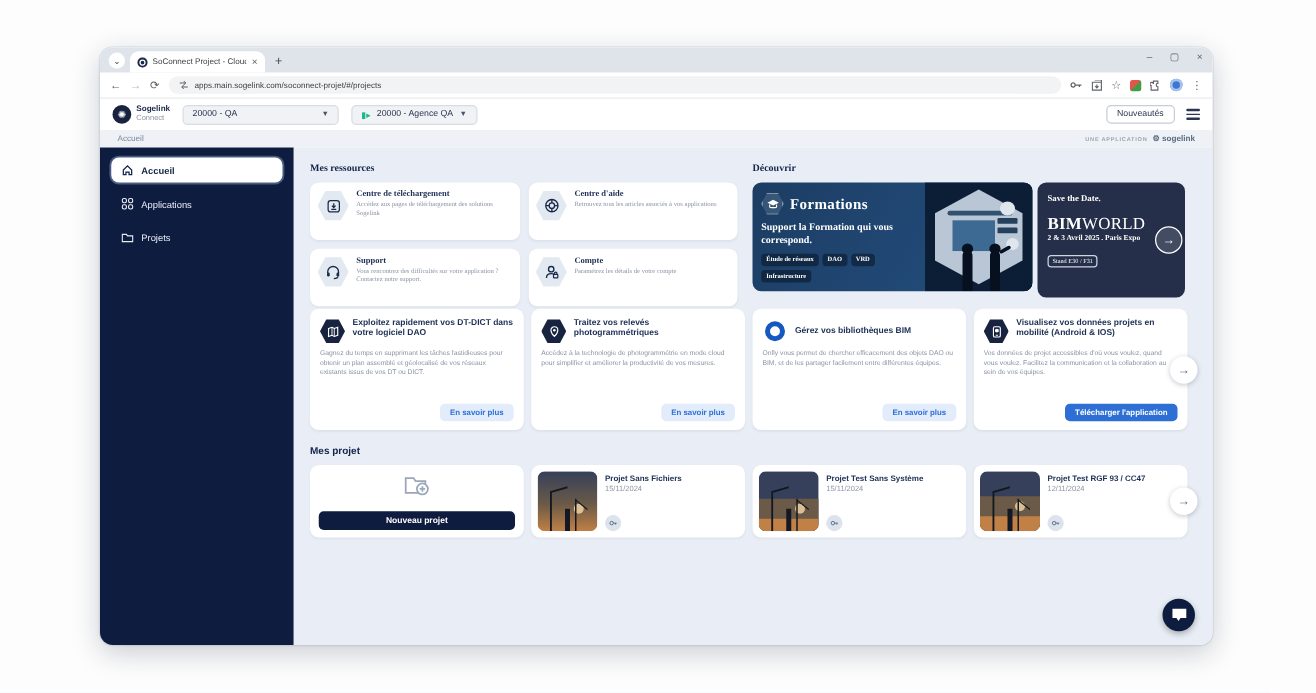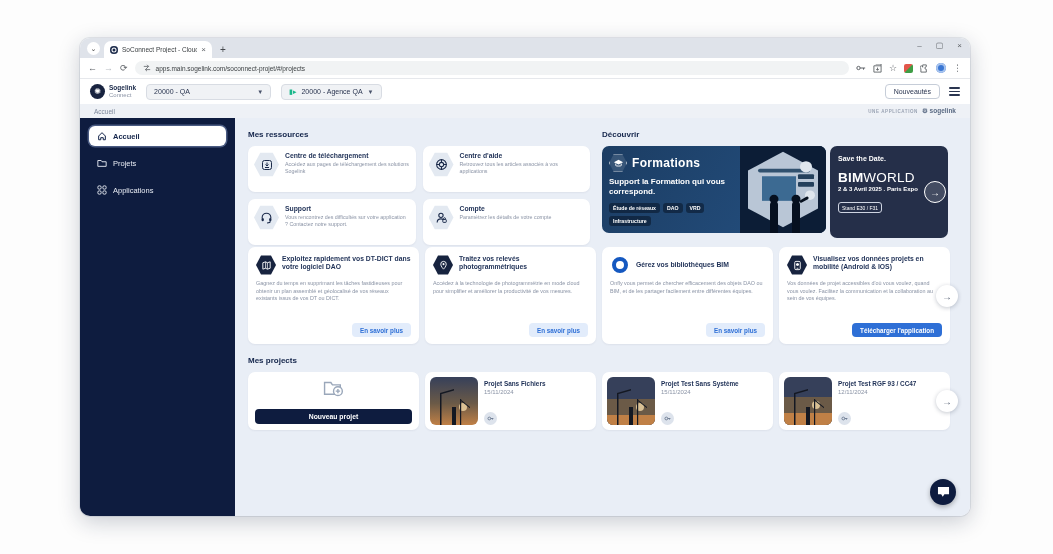--- a/index.html
+++ b/index.html
@@ -59,21 +59,21 @@
   
   .bodyrow { display:flex; height:418px; }
   .sidebar { width:155px; background:#0e1c3f; padding:8px 9px; flex:none; }
   .navitem { display:flex; align-items:center; gap:6px; height:20px; padding:0 8px; margin-bottom:7px;
     color:#e8ecf4; font-size:7.5px; border-radius:6px; }
   .navitem svg { flex:none; }
   .navitem.active { background:#fff; color:#13244a; font-weight:bold; box-shadow:0 0 0 1.5px #4a5b82; }
 
   .content { flex:1; background:#e9eef6; padding:12px 16px 0 13px; position:relative; overflow:hidden; }
   .section-h { font-size:8px; font-weight:bold; color:#13244a; margin-bottom:7px; }
-  .toprow { display:flex; gap:12px; }
+  .toprow { display:flex; gap:12px;font-family:Liberation Serif, serif; }
 
   
   .rescol { width:342px; flex:none; }
   .resgrid { display:grid; grid-template-columns:1fr 1fr; gap:7px; }
   .rescard { background:#fff; border-radius:7px; height:46px; padding:6px; display:flex; gap:6px;
     box-shadow:0 1px 2px rgba(30,40,70,.06); }
   .hex { clip-path:polygon(25% 3%, 75% 3%, 100% 50%, 75% 97%, 25% 97%, 0 50%); display:flex;
     align-items:center; justify-content:center; flex:none; }
   .hex-lt { width:25px; height:25px; background:#e3e9f1; color:#1b2a4a; }
   .res-title { font-size:6.8px; font-weight:bold; color:#1d2f55; margin-bottom:2px; }
@@ -231,32 +231,32 @@
 
     <div class="sidebar">
       <div class="navitem active">
         <svg width="10" height="10" viewBox="0 0 12 12">
             <path d="M2 6 6 2l4 4v4.5H7.5V8h-3v2.5H2z" fill="none" stroke="currentColor" stroke-width="1.2"></path>
           </svg>
         <span>Accueil</span>
       </div>
       <div class="navitem">
         <svg width="10" height="10" viewBox="0 0 12 12">
-            <path d="M1 3h4l1 1.5h5V10H1z" fill="none" stroke="currentColor" stroke-width="1.1"></path>
-          </svg>
-        <span>Projets</span>
-      </div>
-      <div class="navitem">
-        <svg width="10" height="10" viewBox="0 0 12 12">
             <rect x="1" y="1" width="4" height="4" rx="1.6" fill="none" stroke="currentColor" stroke-width="1.1"></rect>
             <rect x="7" y="1" width="4" height="4" rx="1.6" fill="none" stroke="currentColor" stroke-width="1.1"></rect>
             <rect x="1" y="7" width="4" height="4" rx="1.6" fill="none" stroke="currentColor" stroke-width="1.1"></rect>
             <rect x="7" y="7" width="4" height="4" rx="1.6" fill="none" stroke="currentColor" stroke-width="1.1"></rect>
           </svg>
         <span>Applications</span>
+      </div>
+      <div class="navitem">
+        <svg width="10" height="10" viewBox="0 0 12 12">
+            <path d="M1 3h4l1 1.5h5V10H1z" fill="none" stroke="currentColor" stroke-width="1.1"></path>
+          </svg>
+        <span>Projets</span>
       </div>
     </div>
 
     <div class="content">
       <div class="toprow">
 
         <div class="rescol">
           <div class="section-h">Mes ressources</div>
           <div class="resgrid">
             <div class="rescard">
@@ -423,21 +423,21 @@
           <div class="sug-desc">Vos données de projet accessibles d'où vous voulez, quand vous voulez. Facilitez la communication et la collaboration au sein de vos équipes.</div>
           <div class="cta-row">
               <span class="cta solid">Télécharger l'application</span>
             </div>
         </div>
         <div class="arrow-btn arrow-white" style="right:-4px; top:38px;">
             <span>→</span>
           </div>
       </div>
 
-      <div class="section-h" style="margin-top:12px">Mes projects</div>
+      <div class="section-h" style="margin-top:12px">Mes projet</div>
       <div class="projrow">
         <div class="projcard newproj">
           <svg width="22" height="20" viewBox="0 0 14 12">
               <path d="M1 2.5h4l1 1.5h5v6H1z" fill="none" stroke="#9aa7ba" stroke-width=".9"></path>
               <circle cx="9.5" cy="8" r="2.8" fill="#fff" stroke="#9aa7ba" stroke-width=".9"></circle>
               <path d="M9.5 6.6v2.8M8.1 8h2.8" stroke="#9aa7ba" stroke-width=".9"></path>
             </svg>
           <div class="newproj-btn">Nouveau projet</div>
         </div>
 

